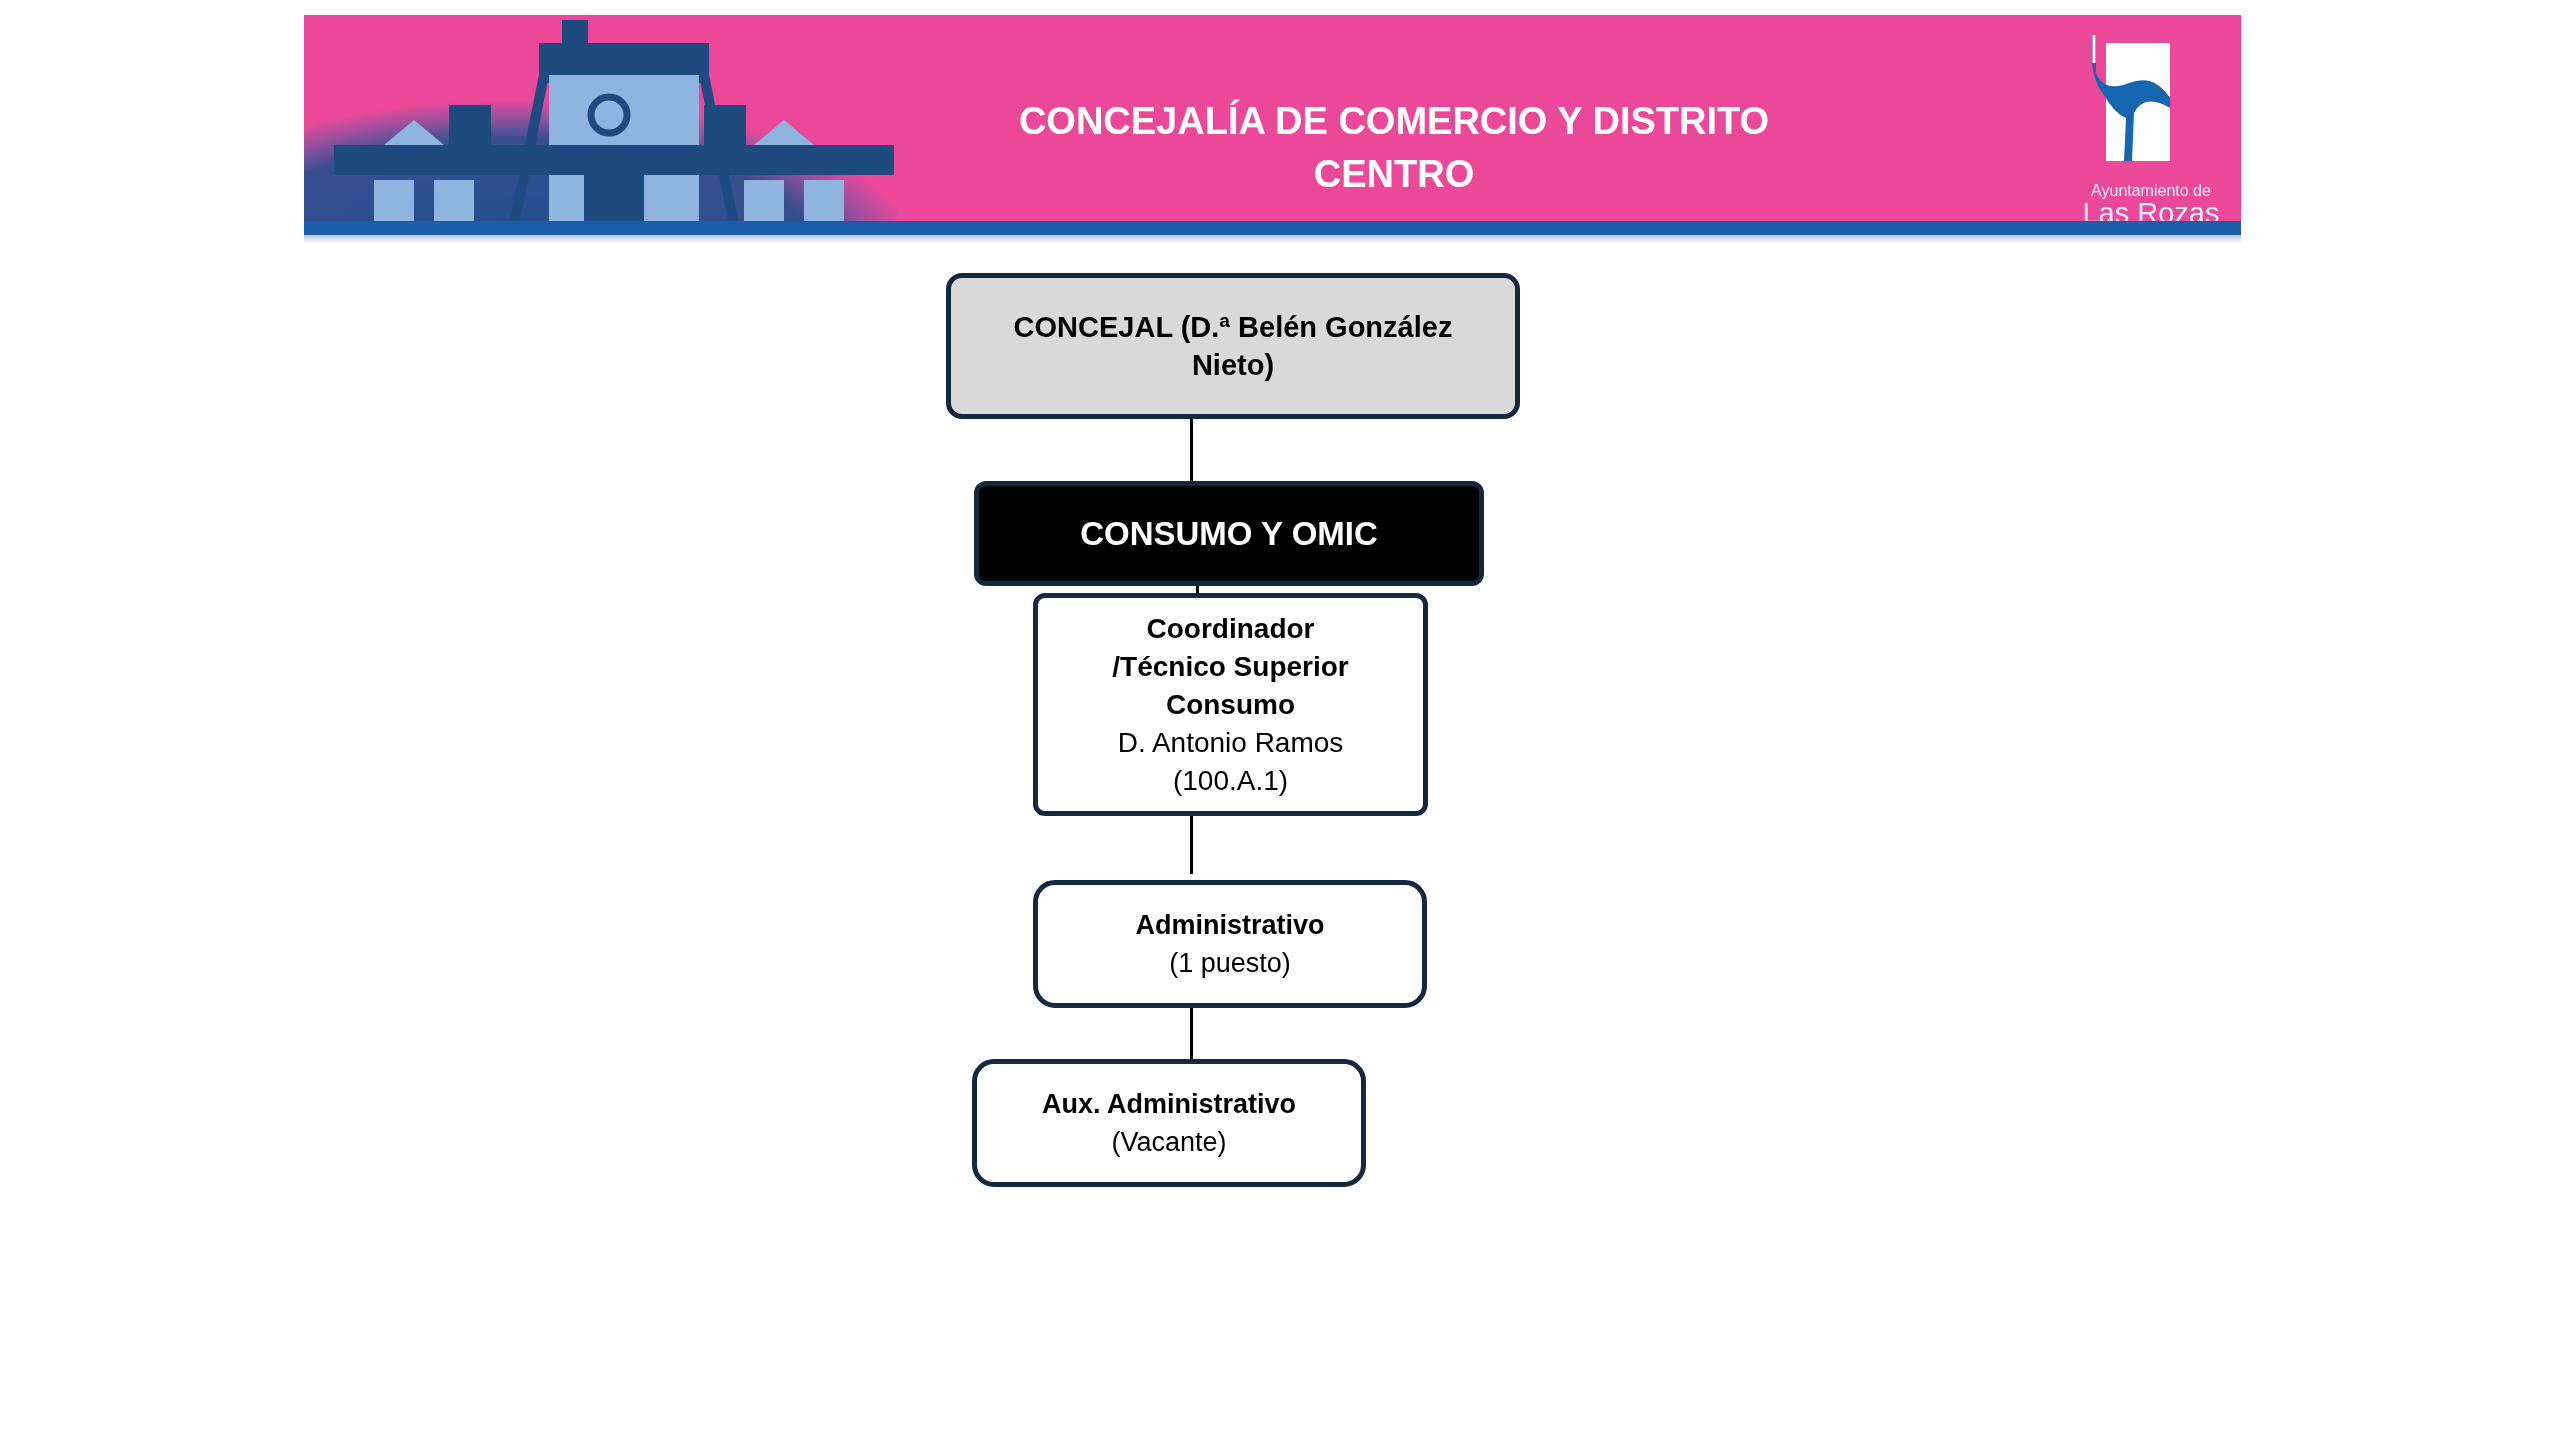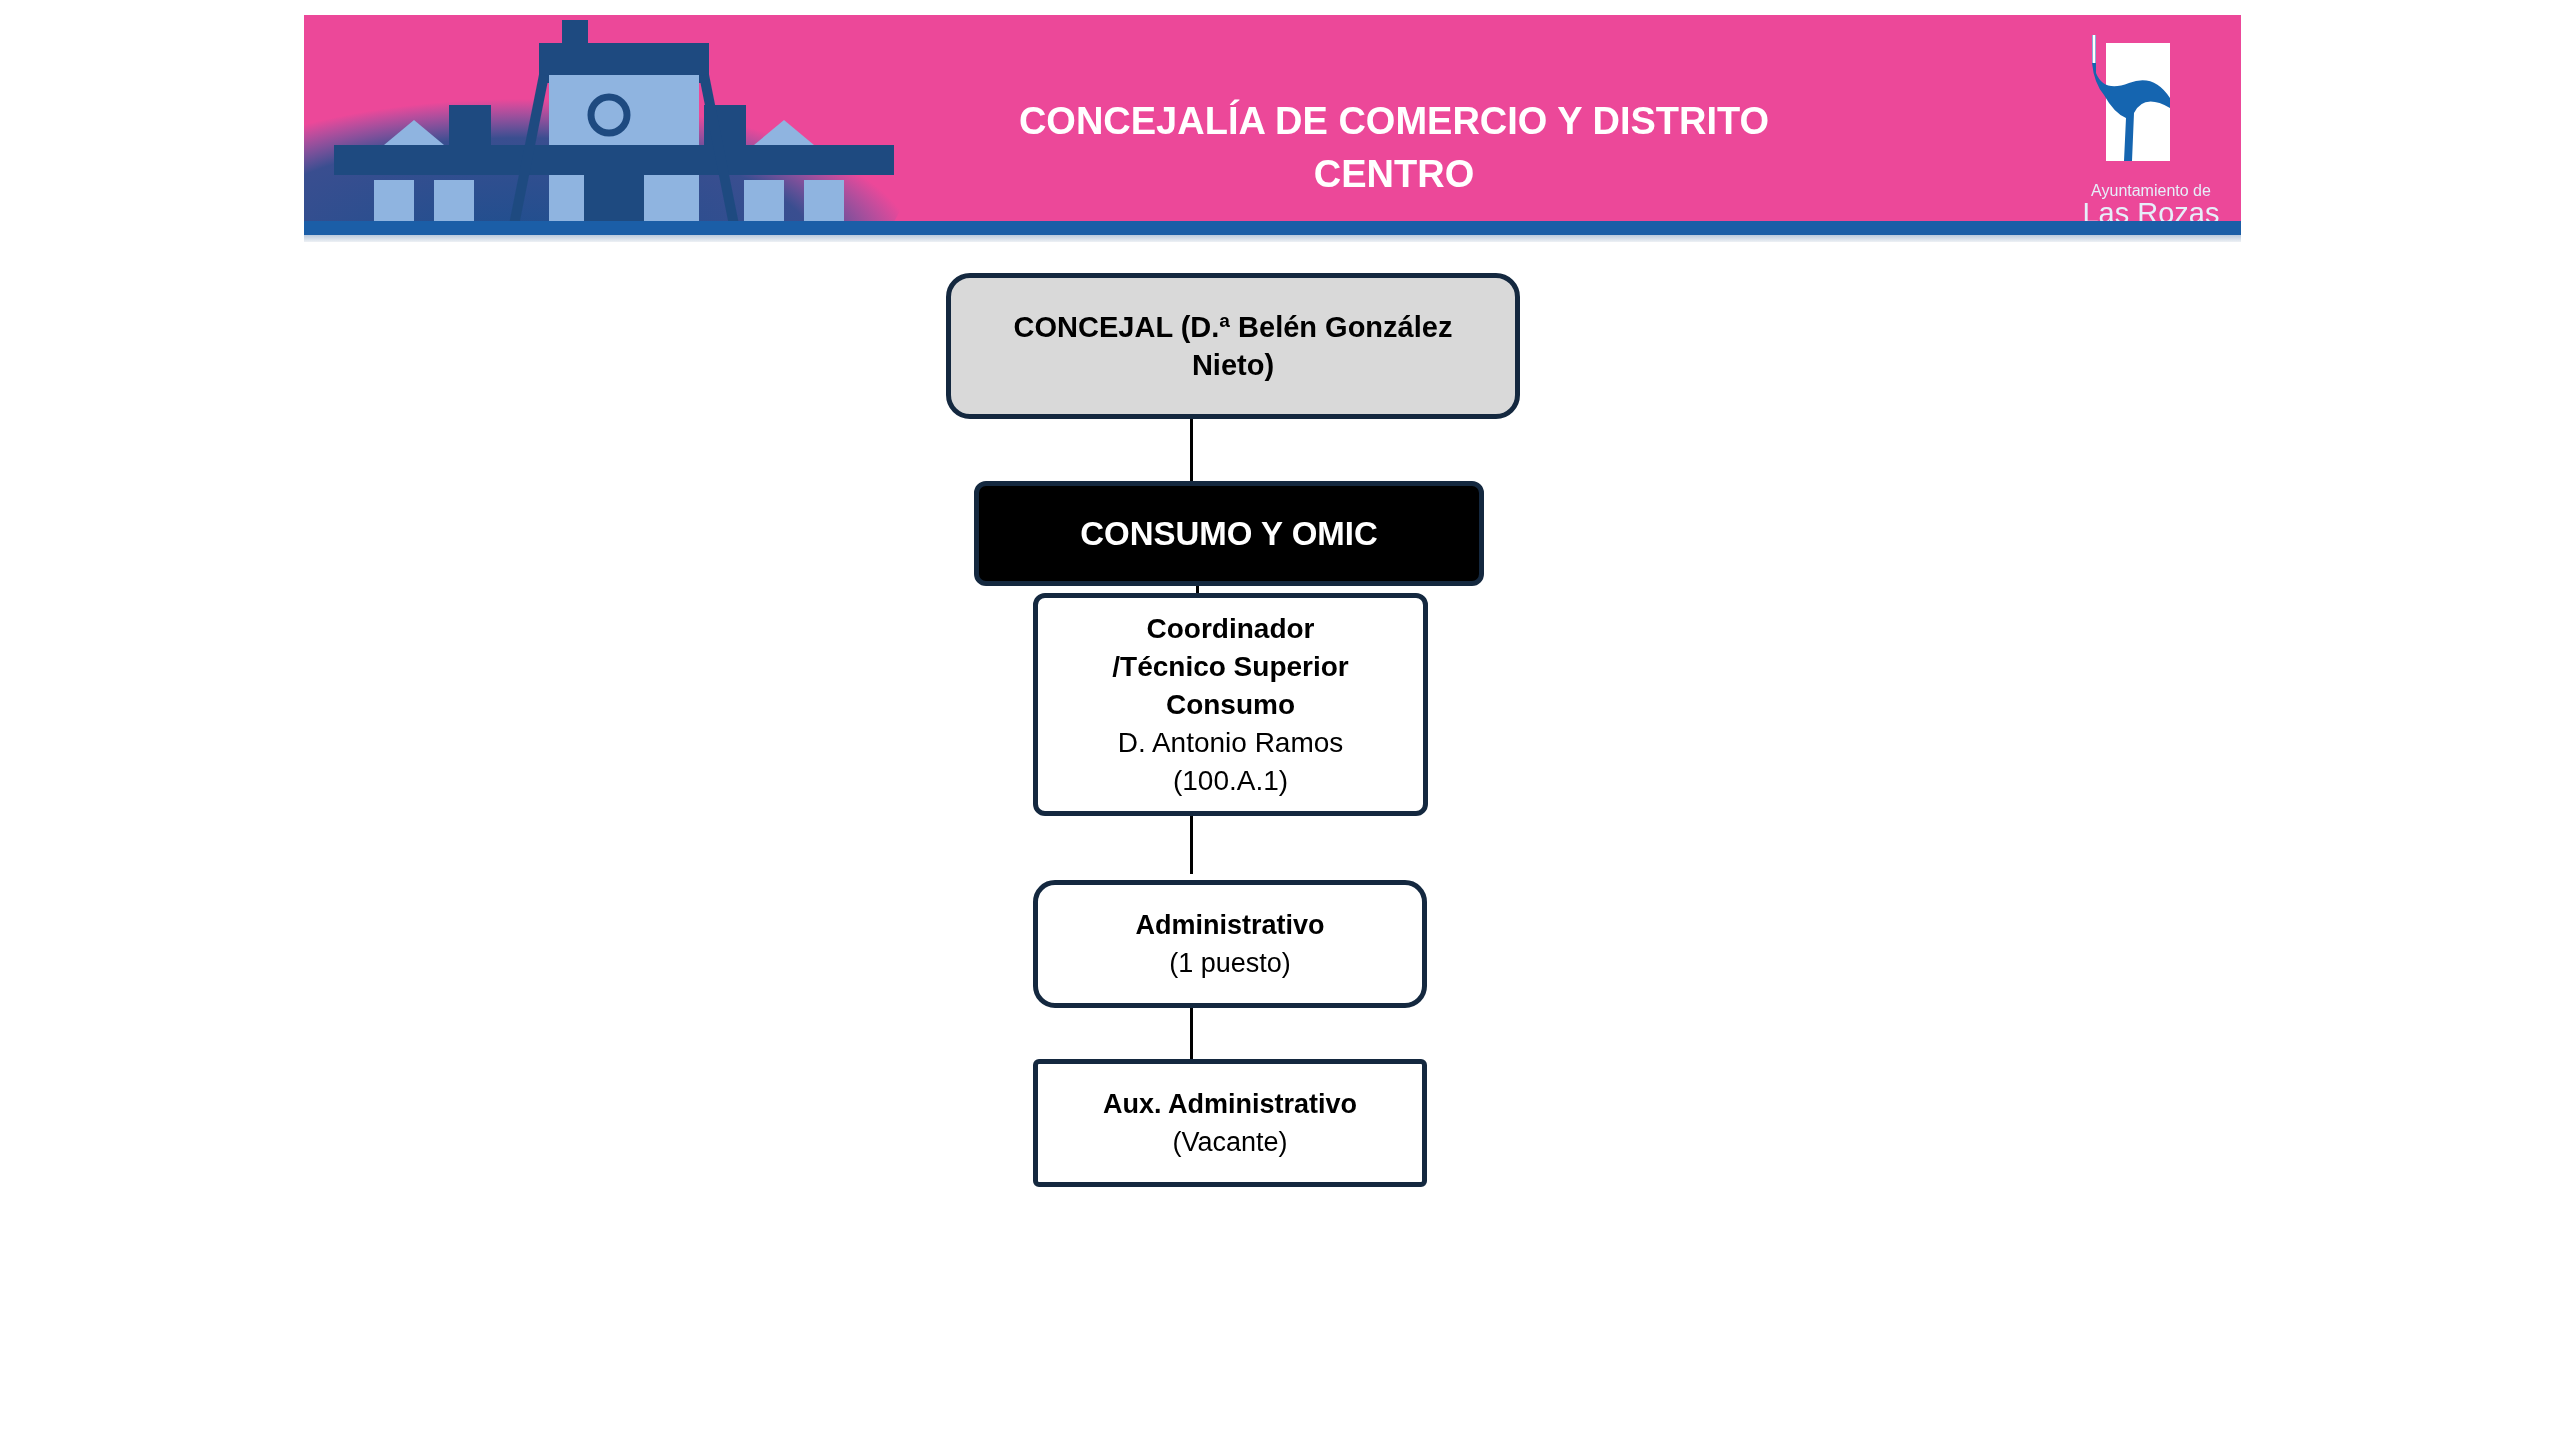--- a/index.html
+++ b/index.html
@@ -33,33 +33,33 @@
     position: absolute; left: 0; top: 168px; width: 170px; text-align: center;
     color: #e6effa; font-size: 16px; line-height: 16px;
   }
   .logo-name {
     position: absolute; left: 0; top: 183px; width: 170px; text-align: center;
     color: #e6effa; font-size: 29px; line-height: 30px;
   }
 
   .node {
     position: absolute; box-sizing: border-box;
-    border: 5px solid #14283f; border-radius: 24px;
+    border: 5px solid #14283f; border-radius: 16px;
     background: #ffffff; color: #000000;
     display: flex; flex-direction: column; align-items: center; justify-content: center;
     text-align: center; font-size: 28px; line-height: 38px;
   }
   .node .b { font-weight: bold; }
   .node-concejal { left: 946px; top: 273px; width: 574px; height: 146px; background: #d9d9d9; }
   .node-concejal .b { font-size: 29px; line-height: 38px; padding: 0 40px; }
   .node-consumo { left: 974px; top: 481px; width: 510px; height: 105px; background: #000000; border-radius: 12px; }
   .node-consumo .b { color: #ffffff; font-size: 33px; }
   .node-coord { left: 1033px; top: 593px; width: 395px; height: 223px; border-radius: 12px; }
   .node-admin { left: 1033px; top: 880px; width: 394px; height: 128px; border-radius: 22px; }
-  .node-aux { left: 1033px; top: 1059px; width: 394px; height: 128px; border-radius: 6px; }
+  .node-aux { left: 972px; top: 1059px; width: 394px; height: 128px; border-radius: 22px; }
   .node-admin .b, .node-aux .b { font-size: 27px; }
   .node-admin .r, .node-aux .r { font-size: 27px; }
 
   .connector { position: absolute; width: 3px; background: #000000; }
   .c1 { left: 1190px; top: 419px; height: 62px; }
   .c2 { left: 1196px; top: 586px; height: 7px; }
   .c3 { left: 1190px; top: 816px; height: 58px; }
   .c4 { left: 1190px; top: 1002px; height: 57px; }
   .tick { position: absolute; left: 1297px; top: 545px; width: 3px; height: 8px; background: #14283f; }
 </style>

